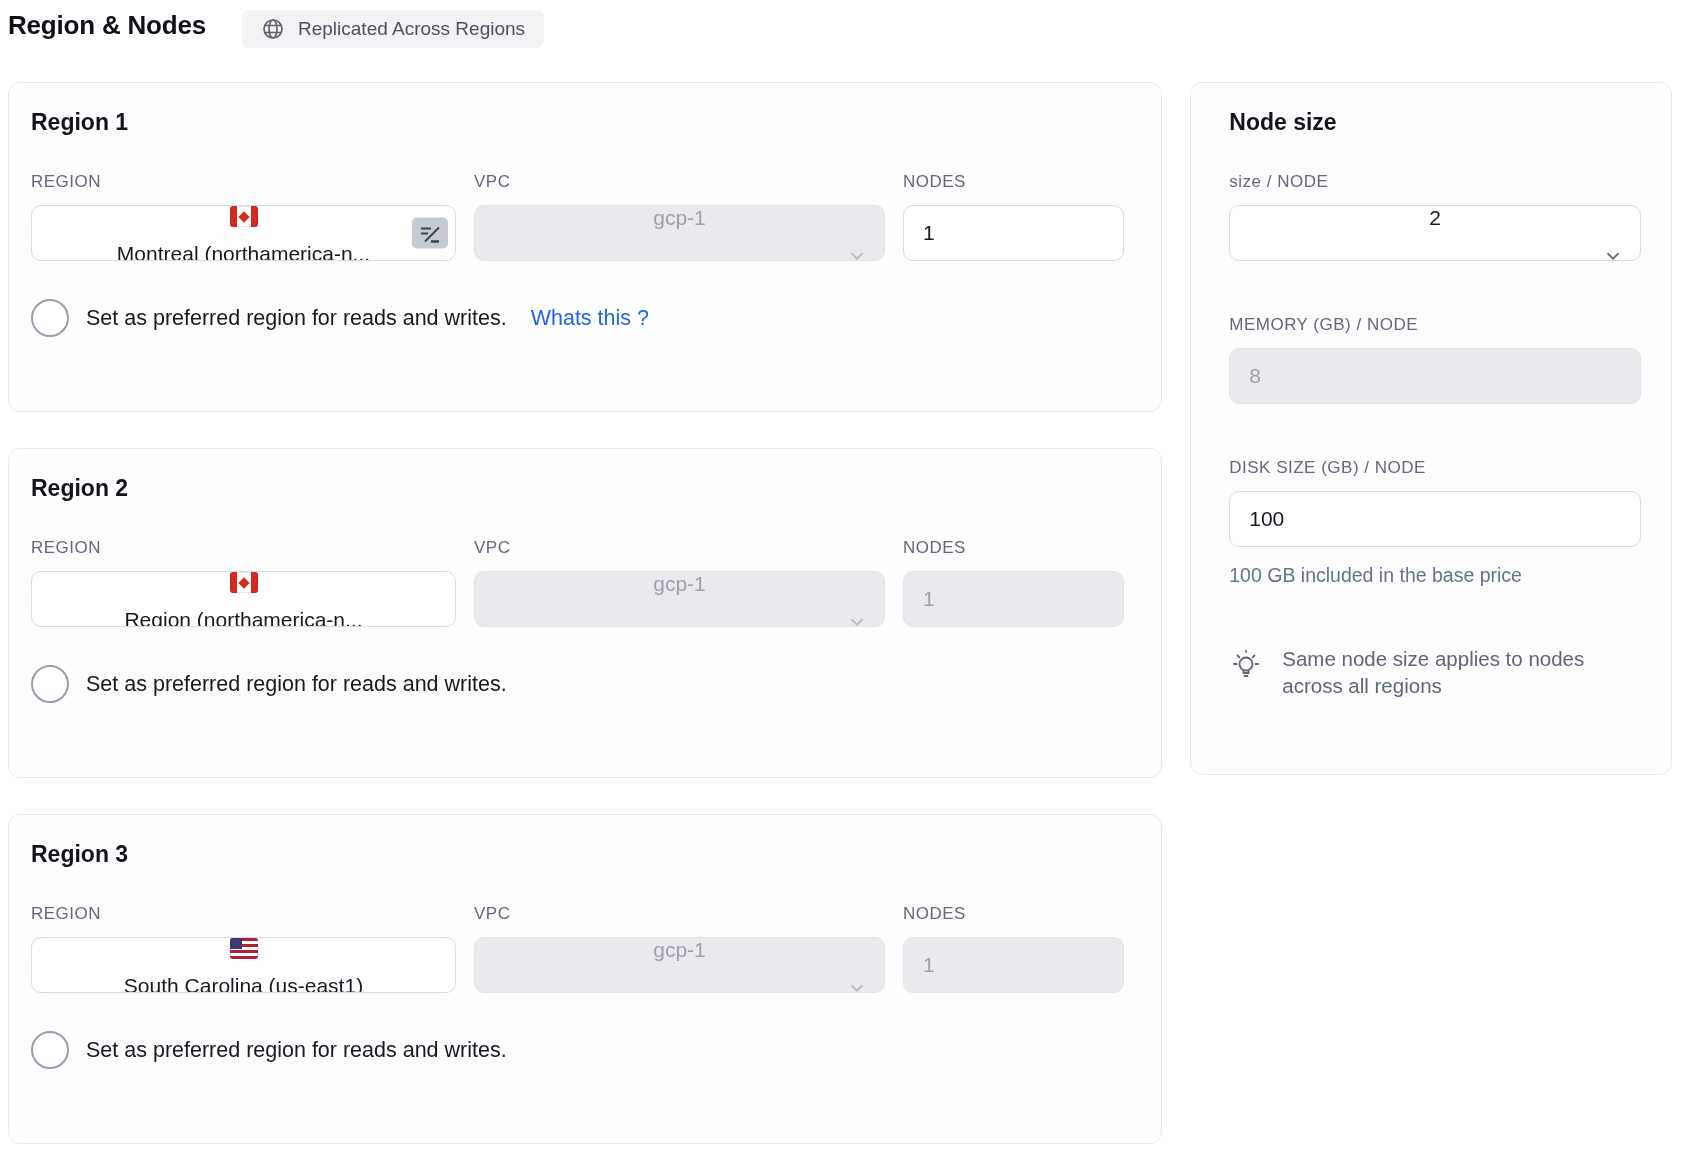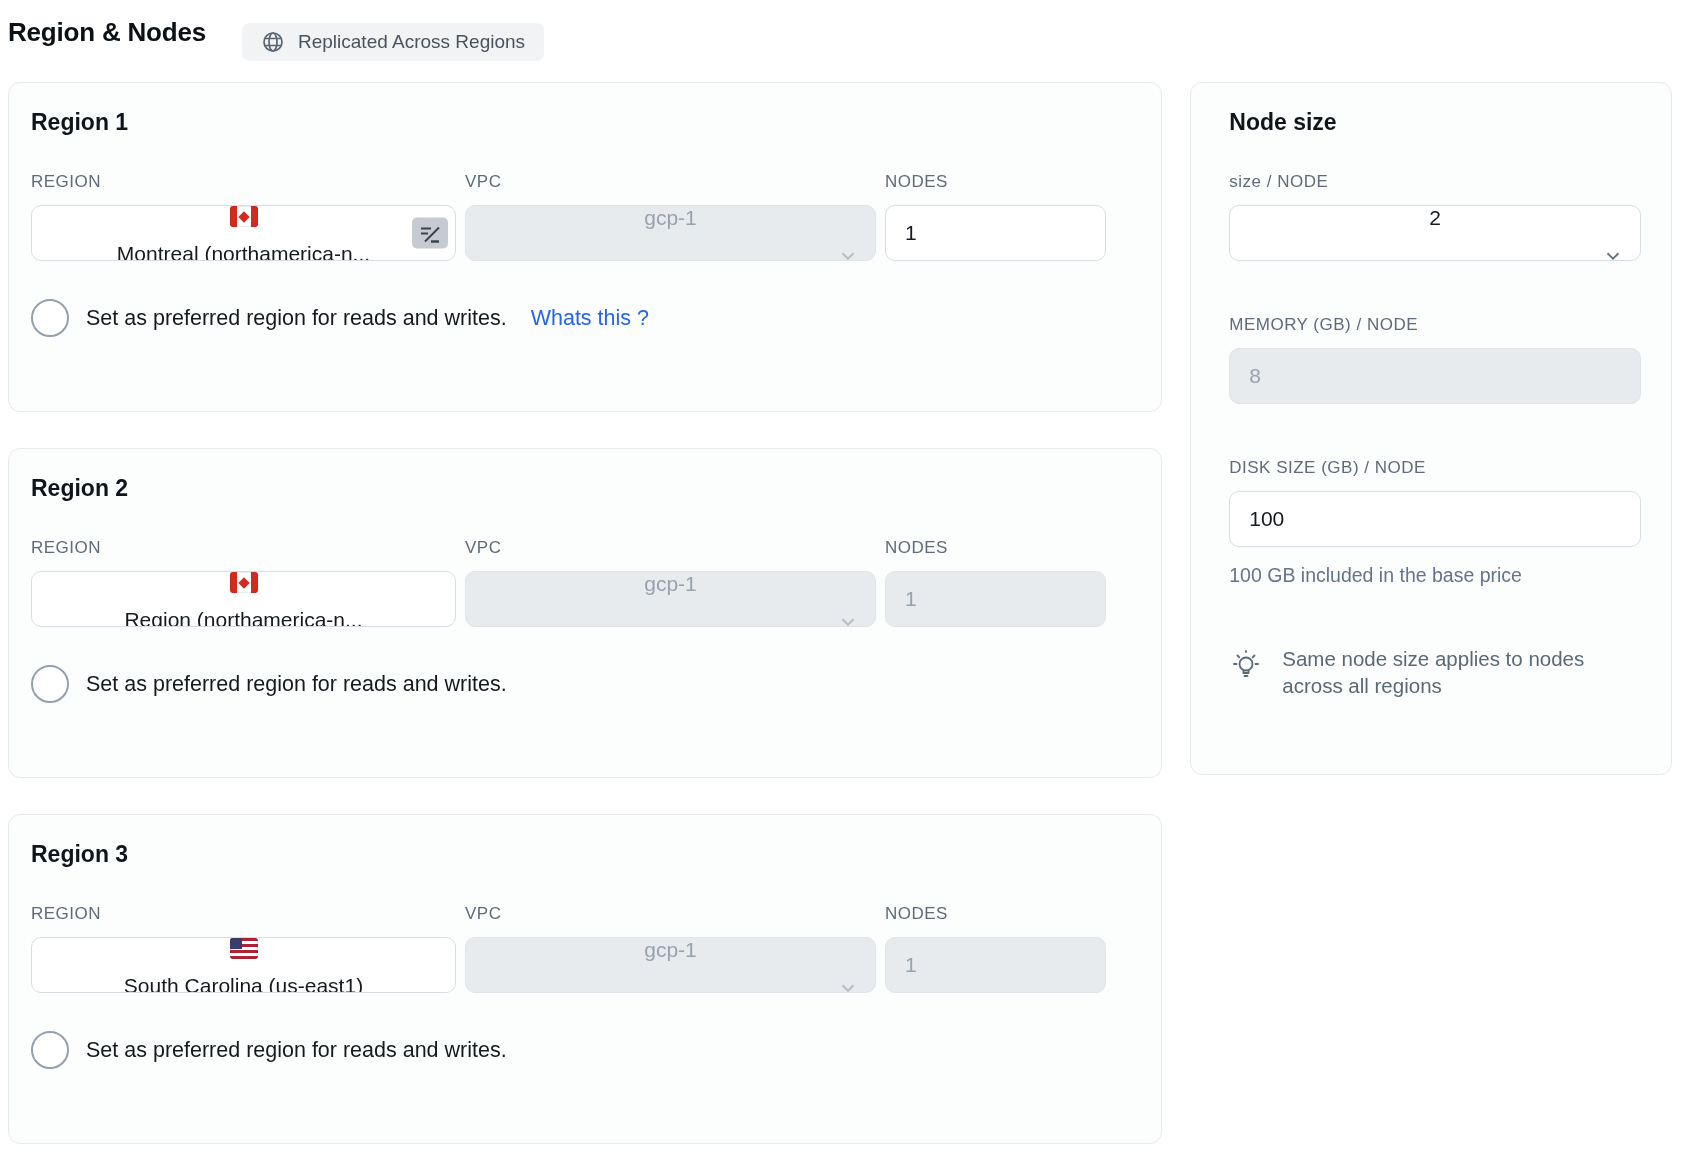--- a/index.html
+++ b/index.html
@@ -5,35 +5,35 @@
   * { box-sizing: border-box; }
   html,body { margin:0; padding:0; }
   body {
     width:1682px; height:1158px; background:#ffffff;
     font-family:"Liberation Sans", sans-serif; color:#151a21;
     overflow:hidden;
   }
   .page { padding:10px 10px 0 8px; }
 
   
-  .hdr { display:flex; align-items:center; gap:36px; height:44px; margin-bottom:28px; }
+  .hdr { display:flex; gap:36px; height:44px; margin-bottom:28px; }
   .page-title { font-size:26px; font-weight:700; margin:0; color:#0c1118; letter-spacing:-0.2px; }
   .badge { display:inline-flex; align-items:center; gap:13px; background:#f1f3f5;
-           border-radius:8px; padding:0 19px; height:38px; font-size:19px; color:#49535f;margin-top:20px; }
+           border-radius:8px; padding:0 19px; height:38px; font-size:19px; color:#49535f; }
   .badge svg { display:block; }
 
   
   .layout { display:flex; align-items:flex-start; gap:28px; }
   .left-col { width:1155px; display:flex; flex-direction:column; gap:36px; }
   .card { background:#fcfdfd; border:1px solid #e7eaed; border-radius:12px; }
 
   
   .region-card { height:330px; padding:26px 30px 0 22px; }
   .card-title { font-size:23px; font-weight:700; margin:0 0 36px 0; color:#10151d; }
-  .fields { display:grid; grid-template-columns:425px 411px 221px; column-gap:9px; }
+  .fields { display:grid; grid-template-columns:425px 411px 221px; column-gap:18px; }
   .field-label { display:block; font-size:17px; font-weight:500; color:#5f6b7a;
                  letter-spacing:0.5px; margin-bottom:13px; }
   .sel { position:relative; height:56px; border:1px solid #d8dde3; border-radius:10px;
          background:#fff; display:flex; align-items:center; padding:0 16px; gap:15px;
          font-size:21px; color:#151a21; white-space:nowrap; overflow:hidden;flex-direction:column; }
   .sel .chev { display:flex; margin-left:2px; }
   .sel-disabled { background:#e8ebee; border-color:#e0e4e9; color:#98a2ad; }
   .sel-disabled .chev { margin-left:auto; }
   .txt-input { width:100%; height:56px; border:1px solid #d8dde3; border-radius:10px;
                background:#fff; font-size:21px; padding:0 19px; color:#151a21;

